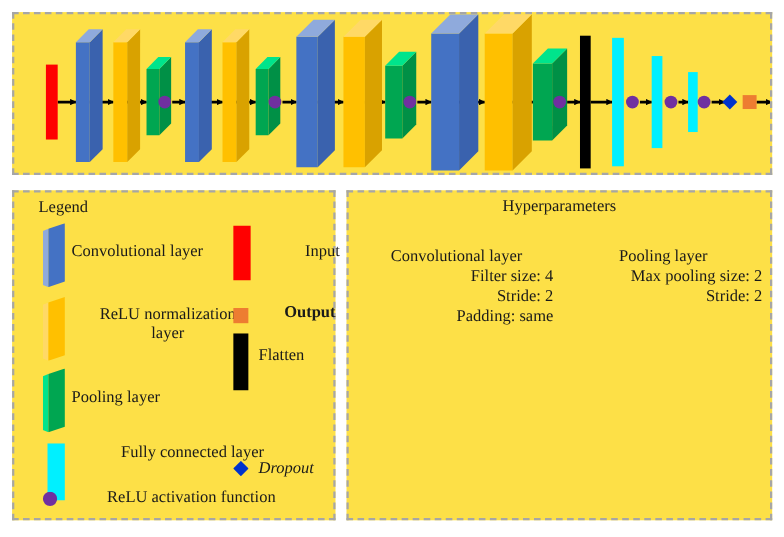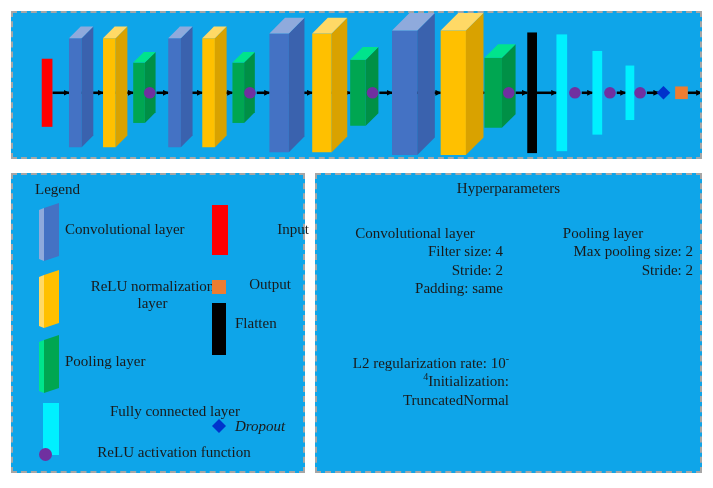--- a/index.html
+++ b/index.html
@@ -7,21 +7,21 @@
     width:713px;height:488px;position:relative;overflow:hidden;
     font-family:"Liberation Serif","DejaVu Serif",serif;
     color:#1a1a1a;
   }
 
   
   .panel{
     position:absolute;
     border:2px dashed #a6a6a6;
     box-sizing:border-box;
-    background:#0ea5e9;
+    background:#fde047;
   }
 
   
   #arch{left:11px;top:11px;width:691px;height:148px;}
   #arch-canvas{position:absolute;left:0;top:0;width:100%;height:100%;}
 
   
   #legend{left:11px;top:173px;width:294px;height:300px;}
   #legend-title{
     position:absolute;left:22px;top:6px;font-size:15px;white-space:nowrap;
@@ -185,21 +185,21 @@
       <div class="lg-label" style="left: 52px; top: 228px; width: 175px; text-align: right;">Fully connected layer</div>
     </div>
   <div id="legend-right">
       <div class="lg-swatch" style="left: 199px; top: 30px;"><svg width="16" height="50" viewBox="0 0 16 50">
           <rect x="0" y="0" width="16" height="50" fill="#FF0000"></rect>
         </svg></div>
       <div class="lg-label" style="left: 226px; top: 46px; width: 70px; text-align: right;">Input</div>
       <div class="lg-swatch" style="left: 199px; top: 105px;"><svg width="14" height="14" viewBox="0 0 14 14">
           <rect x="0" y="0" width="14" height="14" fill="#ED7D31"></rect>
         </svg></div>
-      <div class="lg-label" style="left: 222px; top: 101px; width: 70px; text-align: center;">Output</div>
+      <div class="lg-label" style="left: 222px; top: 101px; width: 70px; text-align: right; font-weight: bold;">Output</div>
       <div class="lg-swatch" style="left: 199px; top: 128px;"><svg width="14" height="52" viewBox="0 0 14 52">
           <rect x="0" y="0" width="14" height="52" fill="#000000"></rect>
         </svg></div>
       <div class="lg-label" style="left: 222px; top: 140px; width: 70px; text-align: left;">Flatten</div>
       <div class="lg-swatch" style="left: 199px; top: 244px;"><svg width="14" height="14" viewBox="0 0 14 14">
           <polygon points="7,0 14,7 7,14 0,7" fill="#0033CC"></polygon>
         </svg></div>
       <div class="lg-label" style="left: 222px; top: 243px; width: 70px; text-align: left; font-style: italic;">Dropout</div>
     </div>
   <div id="legend-bottom">
@@ -217,18 +217,14 @@
     <span class="hp-head">Convolutional layer</span><span>Filter size: 4
 Stride: 2
 Padding: same</span>
   </div>
 
   <div class="hp-col hp-right-top">
     <span class="hp-head">Pooling layer</span><span>Max pooling size: 2
 Stride: 2</span>
   </div>
 
-  <div class="hp-col hp-left-bot">
-    <span>L2 regularization rate: 10</span><sup>-4</sup><span>Initialization:
-TruncatedNormal</span>
-  </div>
 
 </div>
 
 </body></html>

